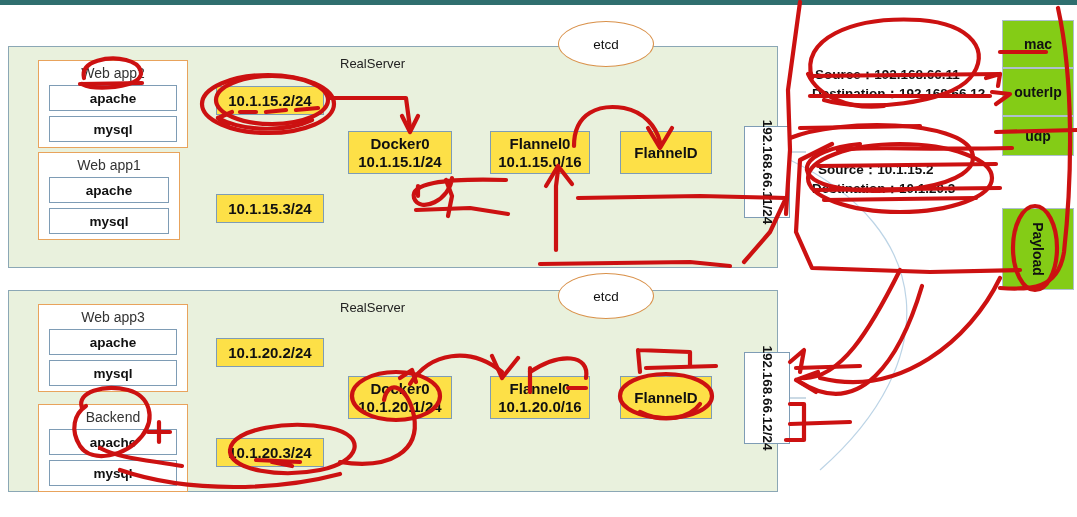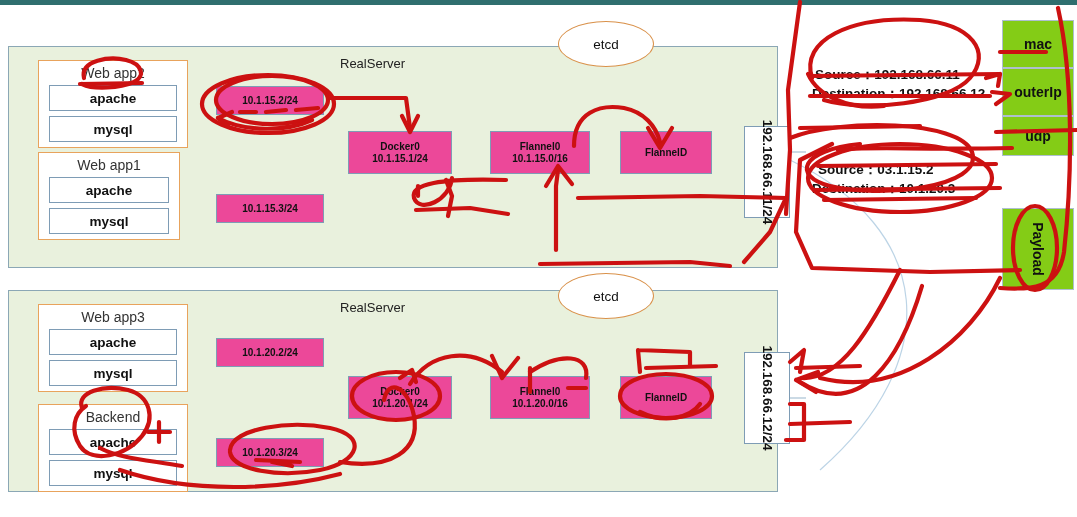--- a/index.html
+++ b/index.html
@@ -21,24 +21,24 @@
   .appbox{position:absolute;background:#ffffff;border:1.5px solid #e8a35c;
           box-sizing:border-box;}
   .appbox .apptitle{position:absolute;left:0;right:0;top:4px;text-align:center;
           font-size:14px;color:#333;}
   .svcbox{position:absolute;left:10px;right:10px;height:26px;background:#fff;
           border:1.3px solid #7e9cb5;box-sizing:border-box;
           display:flex;align-items:center;justify-content:center;
           font-size:13.5px;font-weight:bold;color:#111;}
 
   
-  .nbox{position:absolute;background:#ec4899;border:1.3px solid #7e9cb5;
+  .nbox{position:absolute;background:#fde047;border:1.3px solid #7e9cb5;
         box-sizing:border-box;display:flex;flex-direction:column;
         align-items:center;justify-content:center;
-        font-size:10px;font-weight:bold;color:#111;line-height:1.15;}
+        font-size:15px;font-weight:bold;color:#111;line-height:1.15;}
 
   
   .vbox{position:absolute;background:#fff;border:1.3px solid #7e9cb5;
         box-sizing:border-box;}
   .vbox span{position:absolute;left:50%;top:50%;
         transform:translate(-50%,-50%) rotate(90deg);
         white-space:nowrap;font-size:13.5px;font-weight:bold;color:#111;}
 
   
   .etcd{position:absolute;border:1.6px solid #d9914a;border-radius:50%;
@@ -183,21 +183,21 @@
   </div>
 
   <div class="anno" style="left:815px;top:66px;">
     <span>Source：</span><span>192.168.66.11</span>
   </div>
   <div class="anno" style="left:812px;top:85px;">
     <span>Destination：</span><span>192.168.66.12</span>
   </div>
 
   <div class="anno" style="left:818px;top:161px;">
-    <span>Source：</span><span>03.1.15.2</span>
+    <span>Source：</span><span>10.1.15.2</span>
   </div>
   <div class="anno" style="left:812px;top:180px;">
     <span>Destination：</span><span>10.1.20.3</span>
   </div>
 
   <svg class="layer">
     <g stroke="#cc1111" stroke-width="4.2" fill="none" stroke-linecap="round" stroke-linejoin="round">
 
       <path d="M84,78 C80,60 110,56 126,60 C142,64 146,76 134,82
                C120,88 94,90 82,84"></path>

